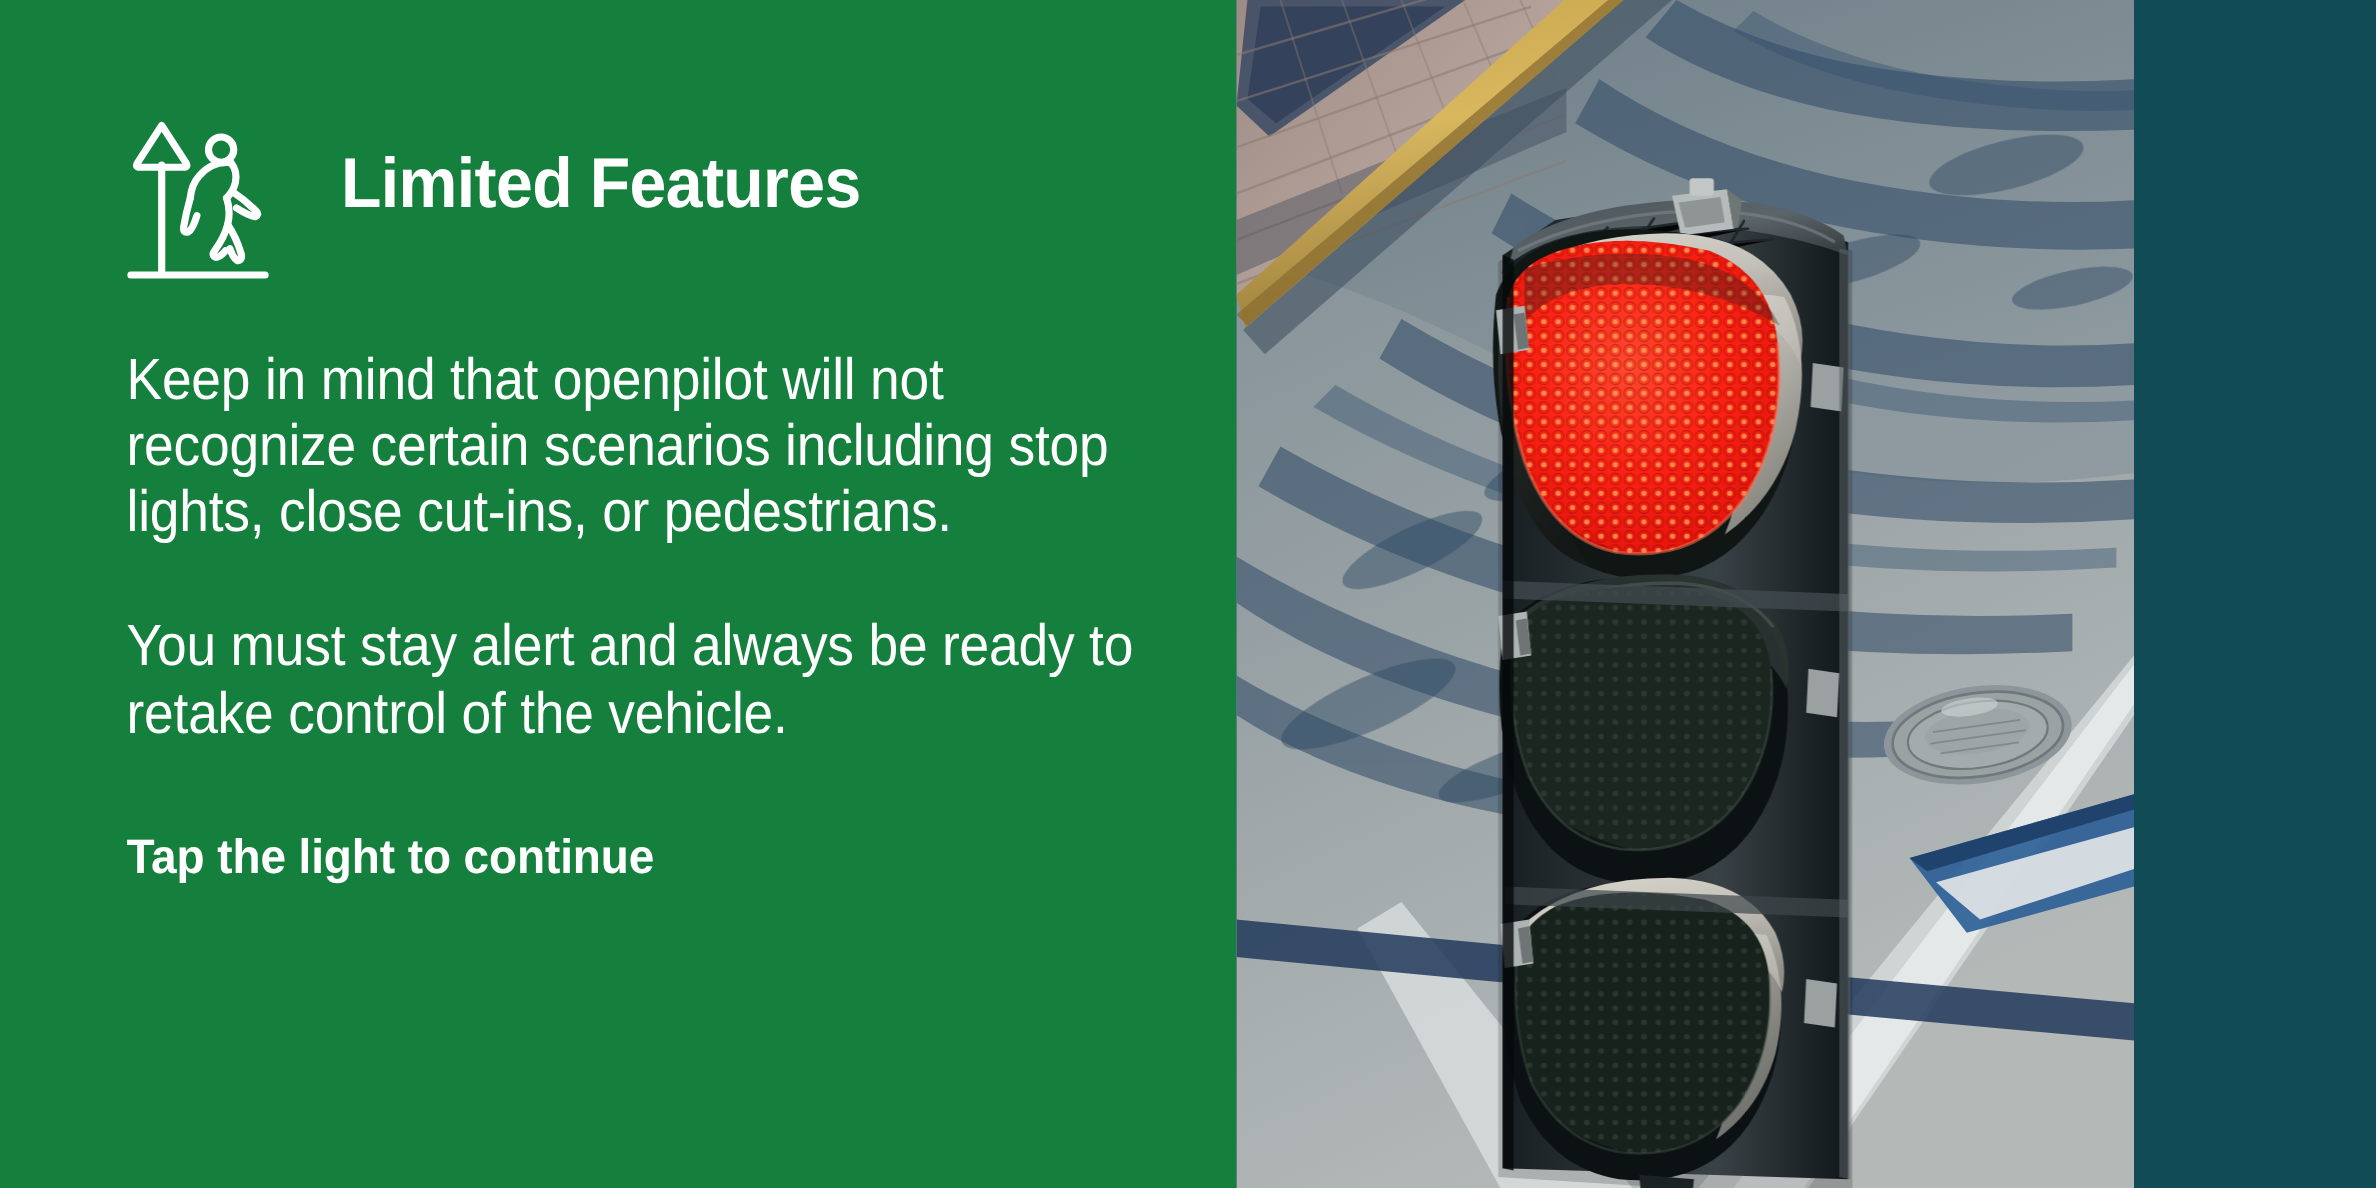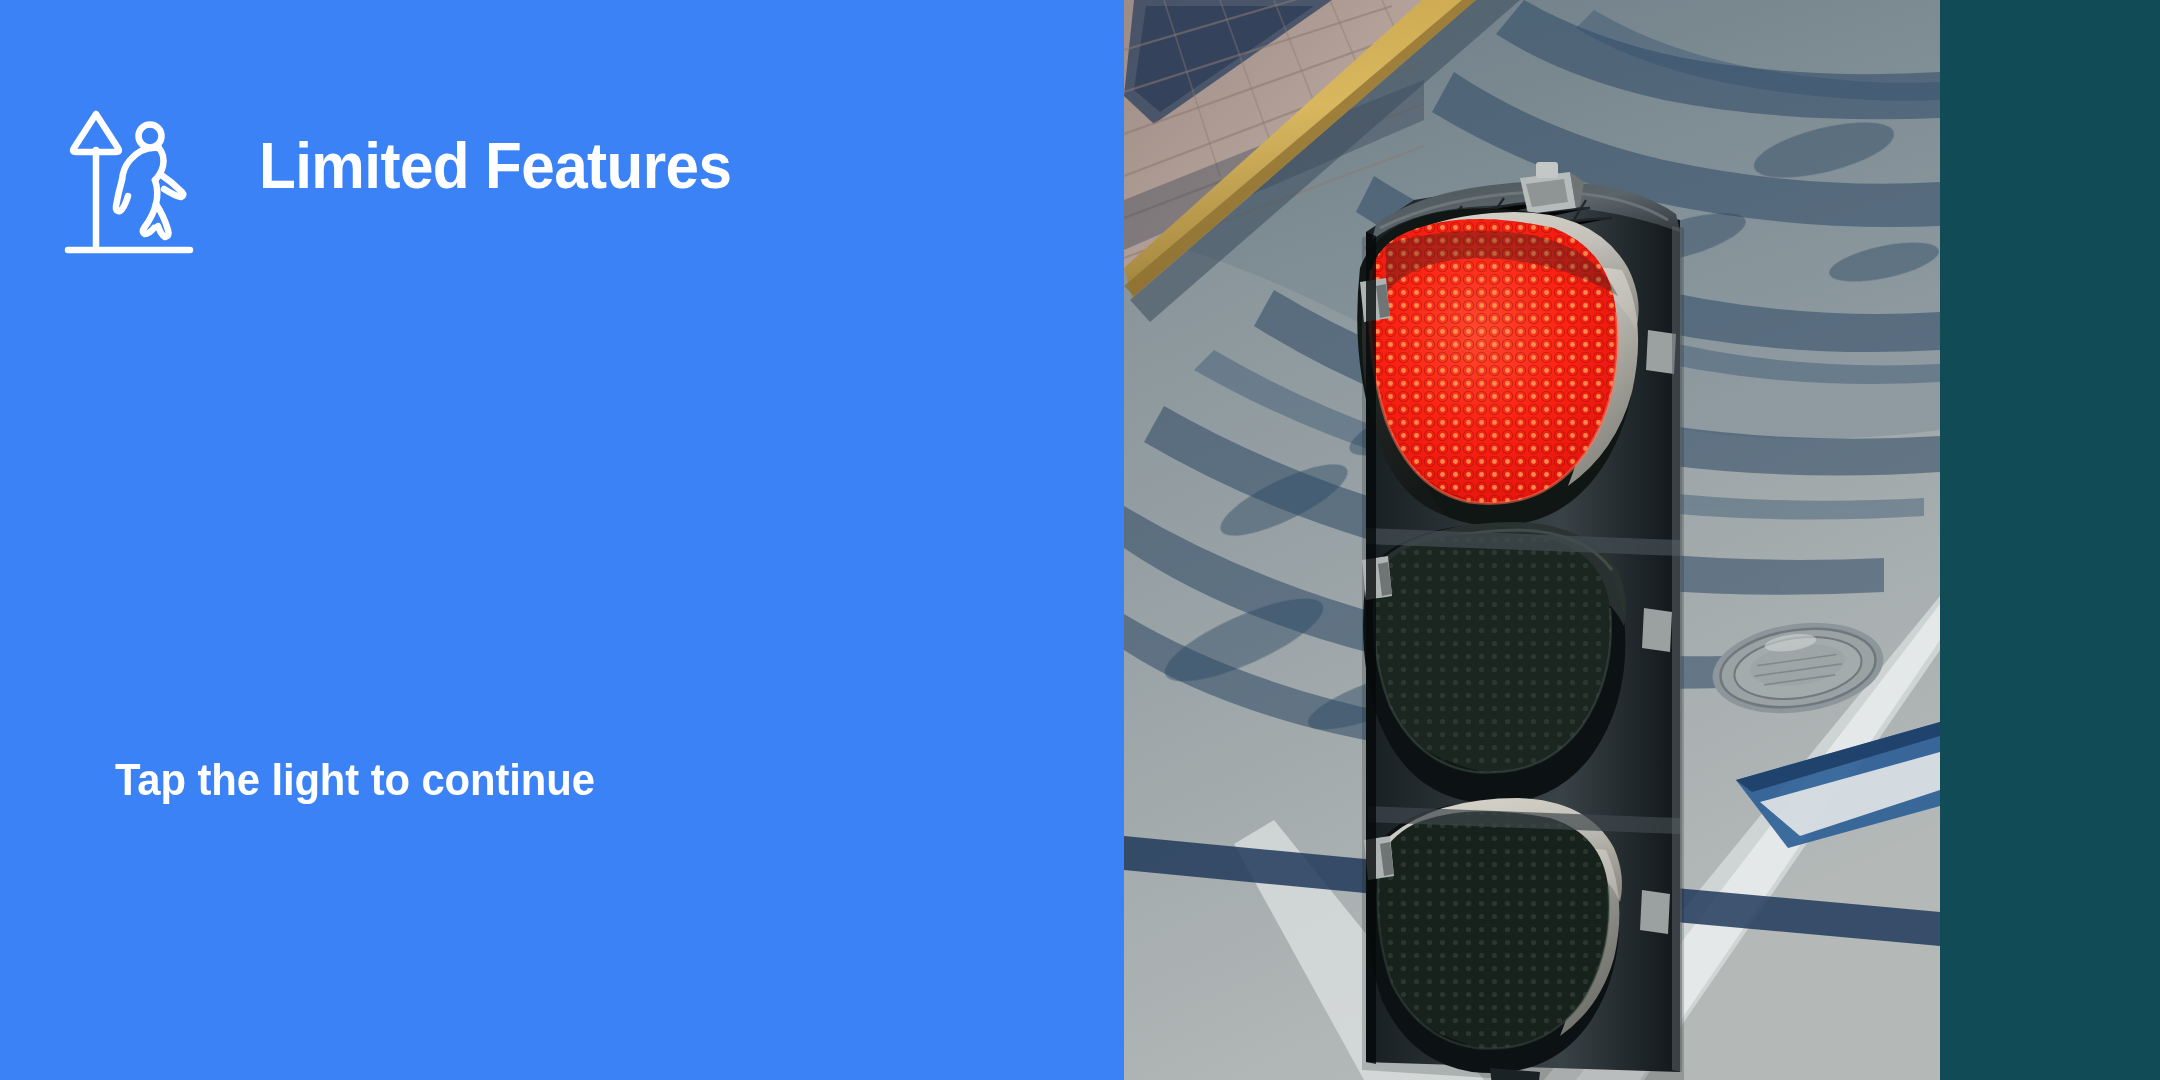--- a/index.html
+++ b/index.html
@@ -11,22 +11,22 @@
   }
   #screen {
     position:relative; width:2160px; height:1080px;
     display:flex; background:#114C56;
   }
 
   
   #left-panel {
     position:relative;
     width:1124px; height:1080px;
-    background:#3b82f6;
-    padding:104px 0 0 64px;
+    background:#15803d;
+    padding:104px 0 0 115px;
     display:flex; flex-direction:column;
   }
 
   #header-row { display:flex; align-items:flex-start; height:150px; }
 
   #pedestrian-icon { width:130px; height:152px; flex:0 0 auto; margin-top:4px; }
 
   #page-title {
     color:#ffffff;
     font-size:64px;
@@ -104,20 +104,24 @@
           <path d="M58 72 Q54 86 52 98 Q51 104 56 103 Q60 101 64 88"></path>
 
           <path d="M91 72 Q95 84 92 96 Q89 108 80 120 Q77 124 81 126 Q85 126 90 120"></path>
           <path d="M92 96 Q100 108 104 122 Q106 128 101 129 Q97 127 94 118"></path>
         </svg>
       </span>
 
       <h1 id="page-title">Limited Features</h1>
     </div>
 
+    <div id="body-copy">
+      <p class="paragraph">Keep in mind that openpilot will not recognize certain scenarios including stop lights, close cut-ins, or pedestrians.</p>
+      <p class="paragraph">You must stay alert and always be ready to retake control of the vehicle.</p>
+    </div>
 
     <div id="cta-text">Tap the light to continue</div>
   </div>
 
   <div id="photo-panel">
     <svg viewBox="0 0 816 1080" xmlns="http://www.w3.org/2000/svg" shape-rendering="geometricPrecision">
       <defs>
 
         <linearGradient id="asphalt" x1="0" y1="0" x2="0.35" y2="1">
           <stop offset="0%" stop-color="#7c8b92"></stop>

